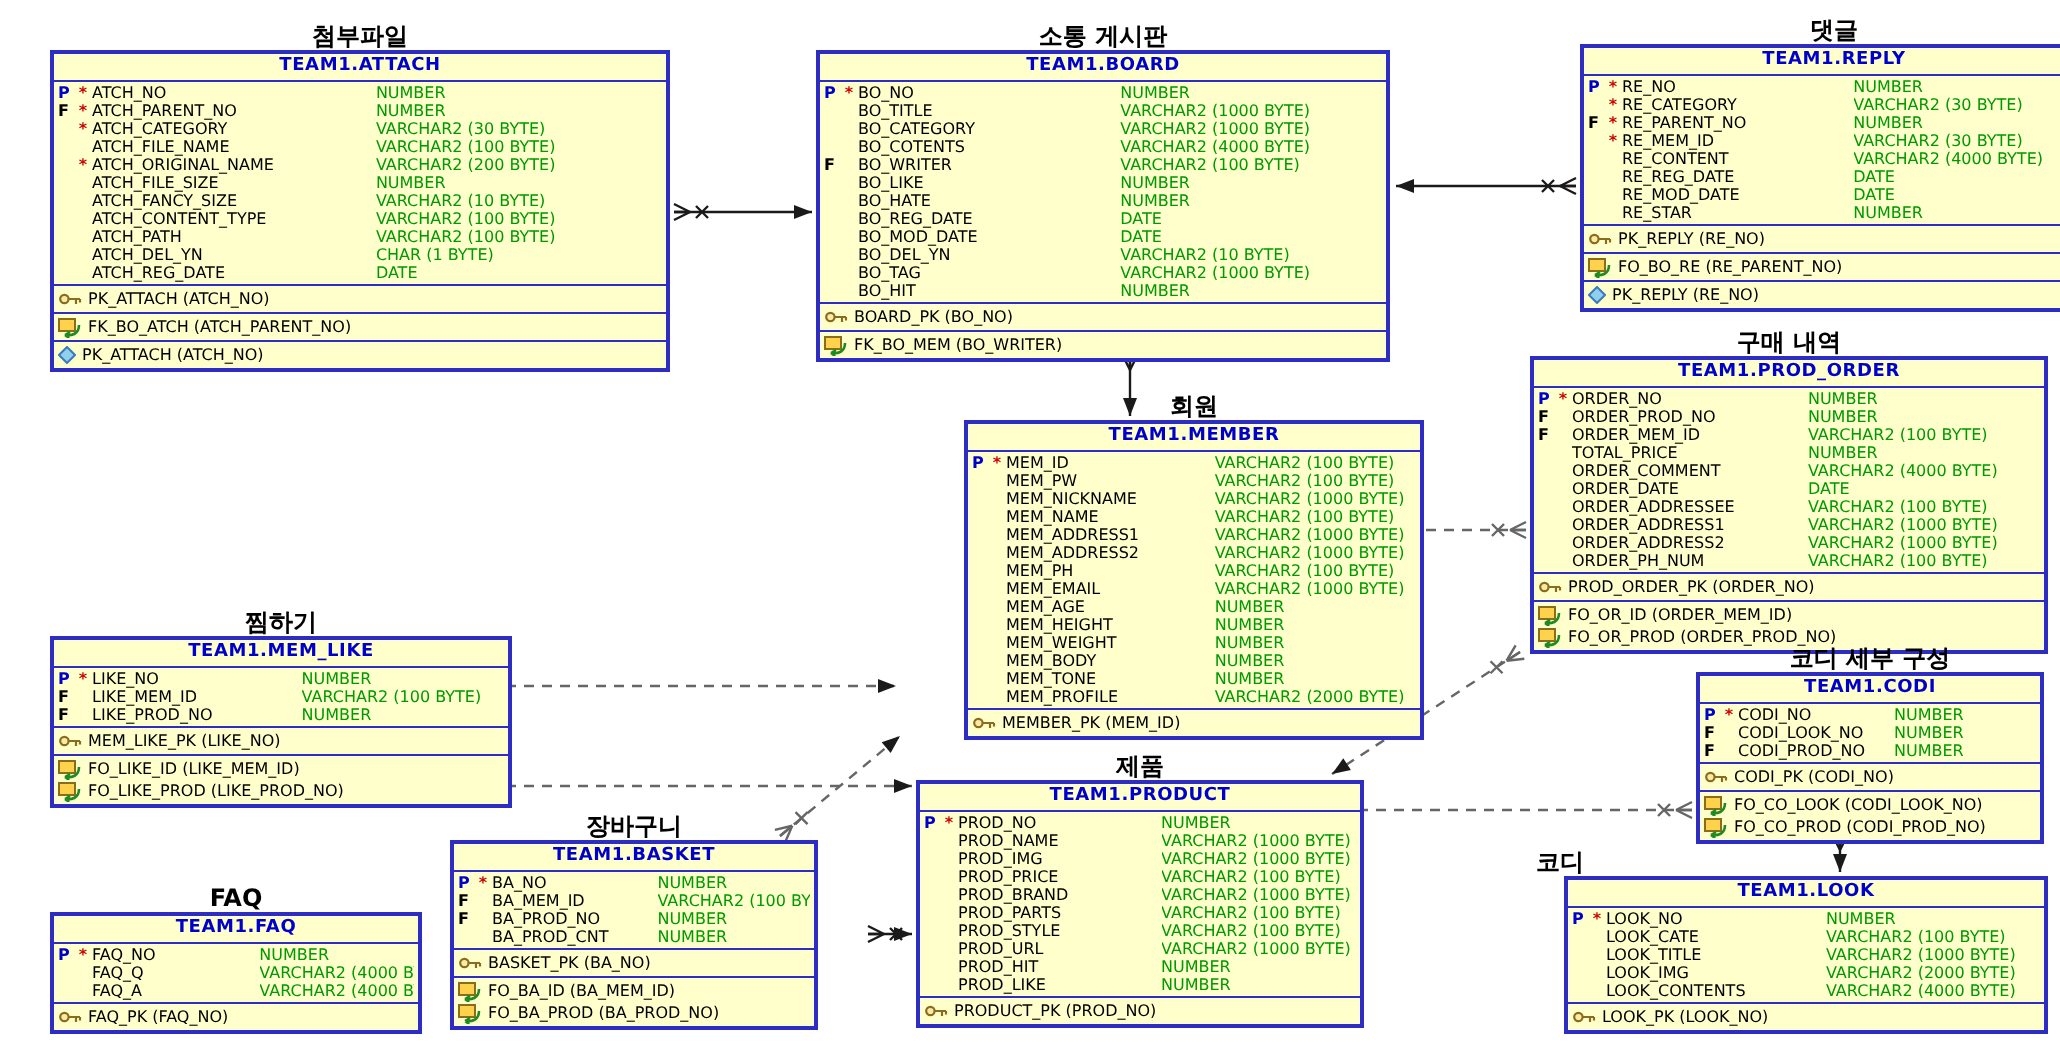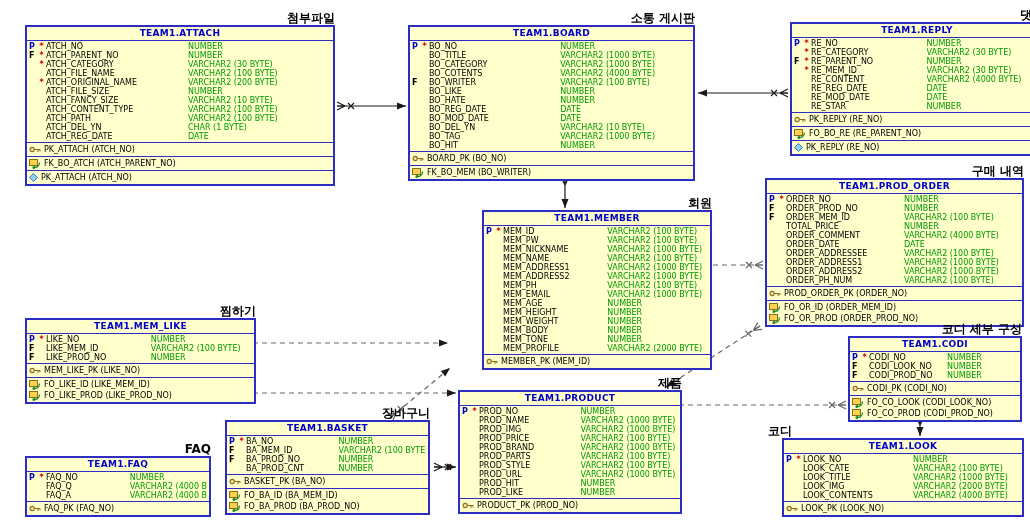--- a/index.html
+++ b/index.html
@@ -5,21 +5,21 @@
   html,body{margin:0;padding:0;}
   body{
     width:1030px;height:523px;position:relative;background:#ffffff;
     font-family:"DejaVu Sans","Liberation Sans",sans-serif;
     overflow:hidden;
   }
   .canvas{position:absolute;left:0;top:0;width:1030px;height:523px;}
   #rel-svg{position:absolute;left:0;top:0;width:1030px;height:523px;z-index:1;}
   .etable{position:absolute;z-index:2;}
   .etitle{
-    text-align:right;font-weight:bold;font-size:12px;line-height:14px;height:14px;
+    text-align:center;font-weight:bold;font-size:12px;line-height:14px;height:14px;
     color:#000;white-space:nowrap;
   }
   .etitle.title-left{text-align:left;margin-left:-14px;}
   .ebox{border:2px solid #2d2dc4;background:#ffffcc;box-shadow:0 0 0 1px #fdfdd2 inset;}
   .ehead{
     text-align:center;font-weight:bold;font-size:9px;height:13px;line-height:13px;
     color:#0000cc;border-bottom:1px solid #2d2dc4;letter-spacing:.3px;white-space:nowrap;overflow:hidden;
   }
   .ecols{padding:1px 0;}
   .crow{display:flex;height:9px;line-height:9px;font-size:8px;padding:0 2px;white-space:nowrap;overflow:hidden;}
@@ -812,21 +812,21 @@
                   <path d="M5.4 4.5 H11 M9 4.5 V7 M11 4.5 V6.3" stroke="#8a6d1a" stroke-width="1.1" fill="none"></path>
                 </svg>
               </span>
               <span>PRODUCT_PK (PROD_NO)</span>
             </div>
           </div>
         </div>
       </div>
   </div>
 
-  <div class="etable" style="left:225px;top:406px;width:205px;">
+  <div class="etable" style="left:225px;top:406px;width:184px;">
     <div class="etitle">장바구니</div>
     <div class="ebox">
         <div class="ehead">TEAM1.BASKET</div>
         <div class="ecols">
           <div class="crow">
             <span class="cp pkm">P</span>
             <span class="creq">*</span>
             <span class="cname">BA_NO</span>
             <span class="ctype">NUMBER</span>
           </div>

